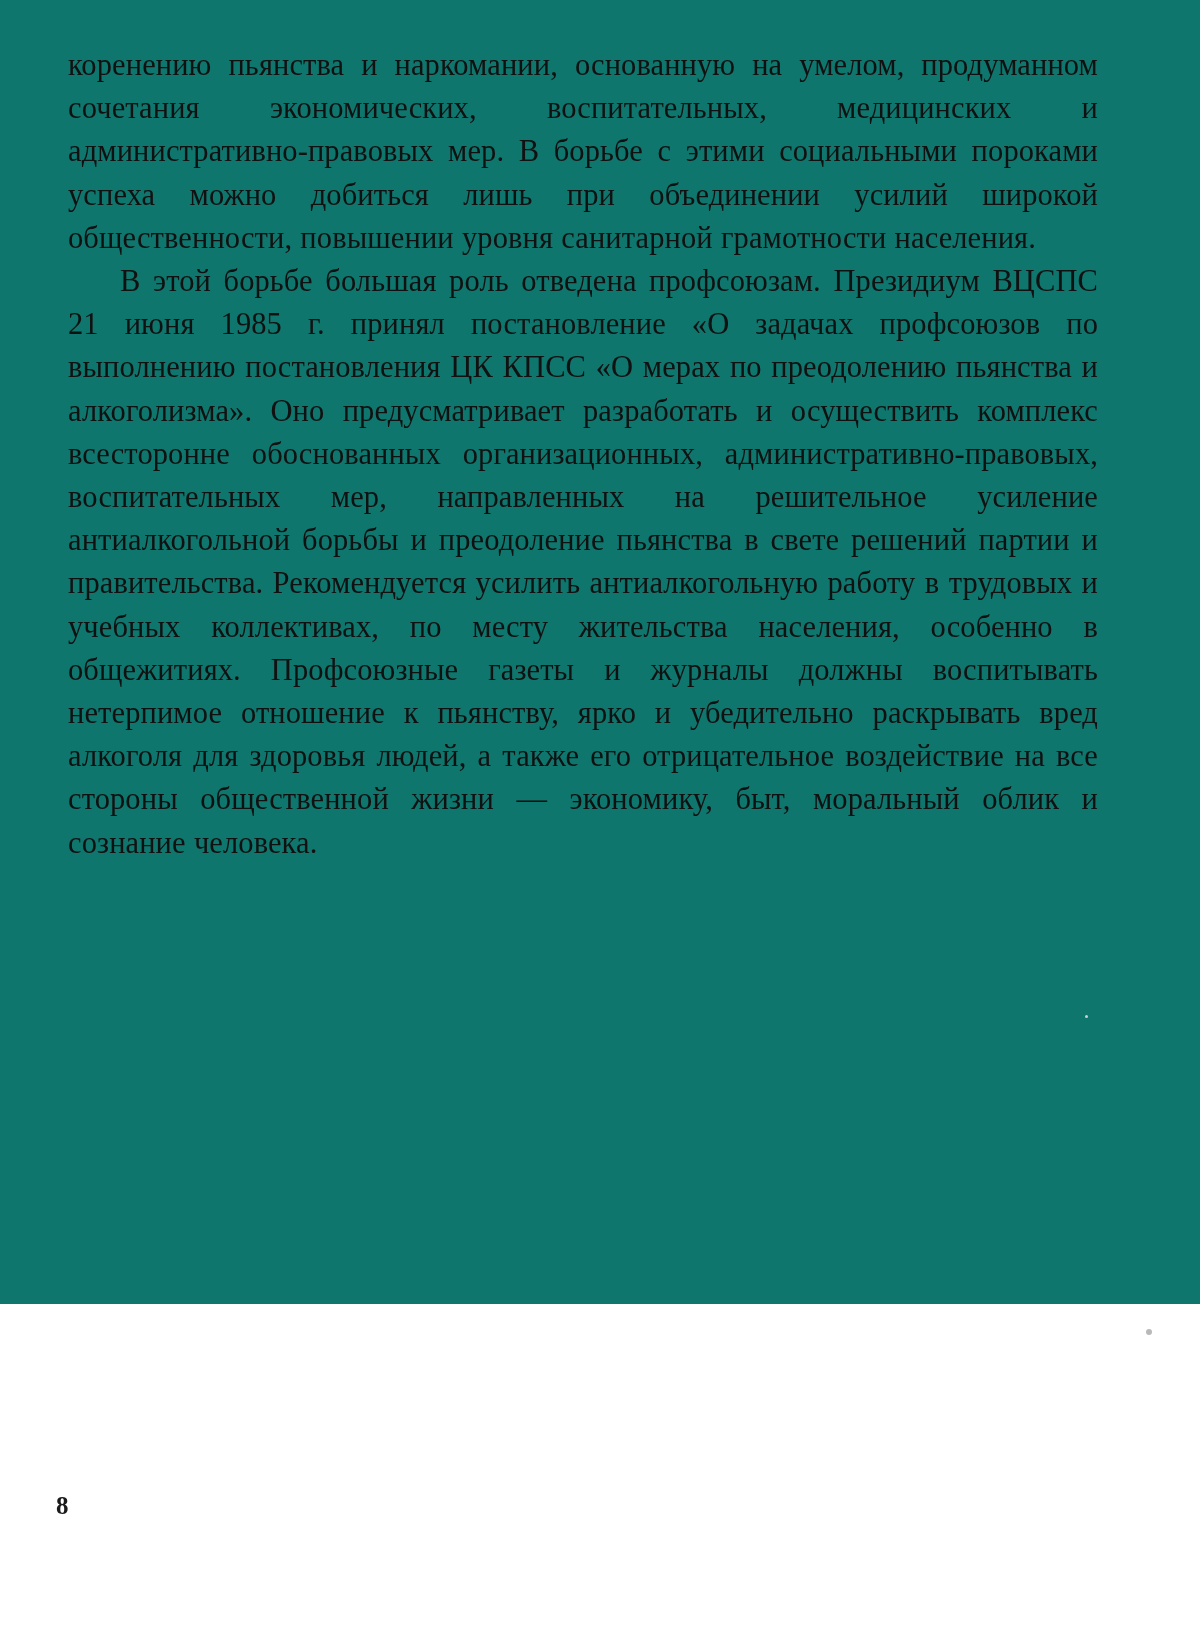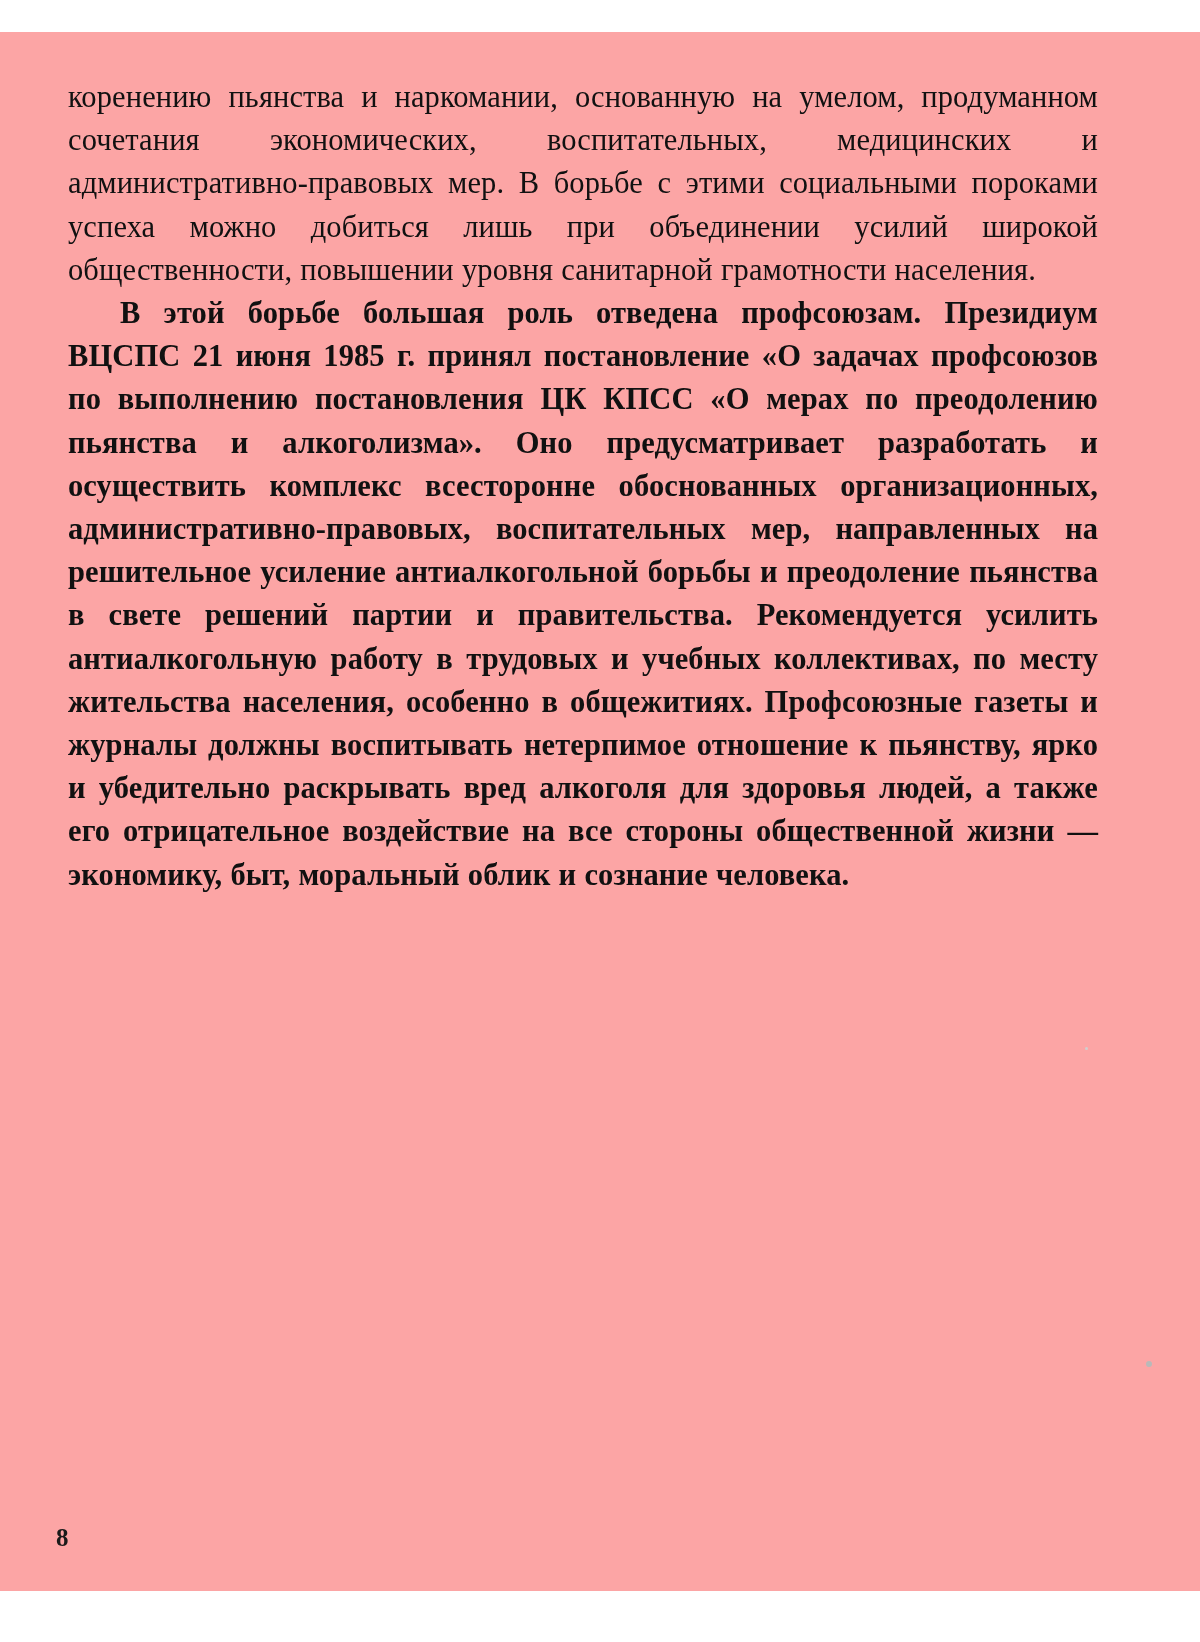--- a/index.html
+++ b/index.html
@@ -14,23 +14,22 @@
     font-family: "Liberation Serif", "DejaVu Serif", serif;
     color: #0d0d0d;
     overflow: hidden;
   }
 
   .page {
     position: absolute;
     left: 0;
     top: 0;
     width: 1200px;
-    height: 1559px;
-    background: #fca5a5;
-    margin-top: 32px;
+    height: 1304px;
+    background: #0f766e;
   }
 
   .text-column {
     position: absolute;
     left: 68px;
     top: 44px;
     width: 1030px;
   }
 
   .para {
@@ -44,21 +43,20 @@
     color: #111111;
     font-weight: 500;
   }
 
   .para + .para {
     margin-top: 0px;
   }
 
   .indent {
     text-indent: 52px;
-    font-weight: bold;
   }
 
   .page-number {
     position: absolute;
     left: 56px;
     top: 1492px;
     font-size: 25px;
     font-weight: 700;
     color: #1a1a1a;
     font-family: "Liberation Serif", "DejaVu Serif", serif;

